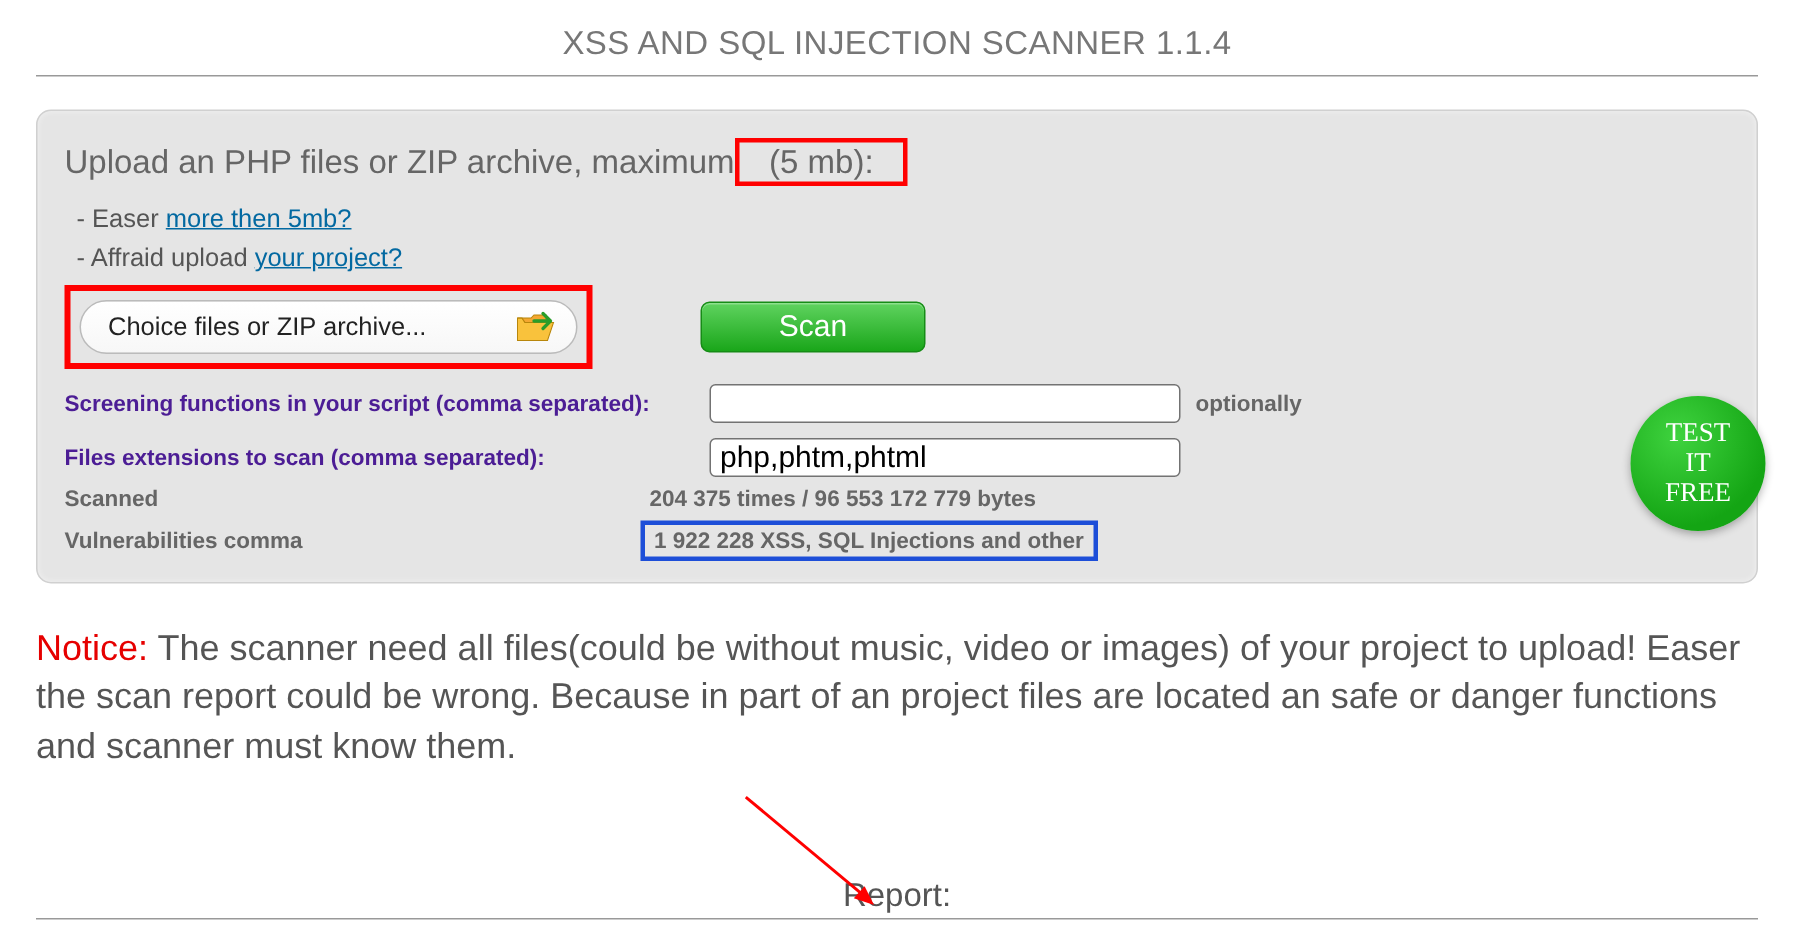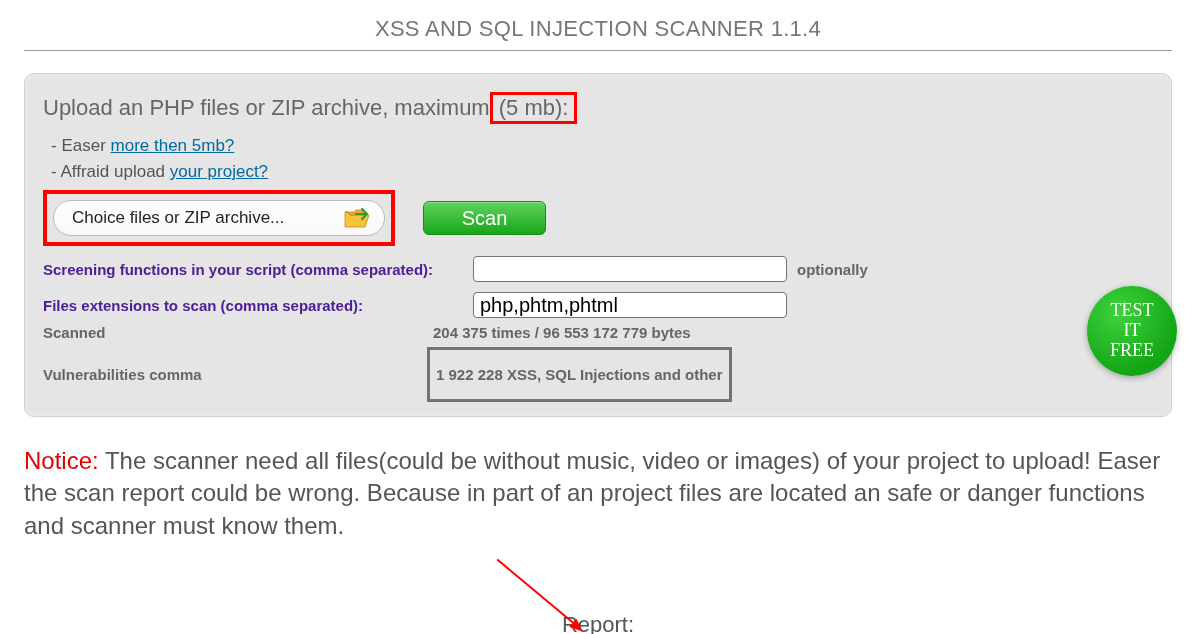--- a/index.html
+++ b/index.html
@@ -48,21 +48,21 @@
     font-size: 17px;
     color: #555;
     margin: 6px 0 4px 8px;
   }
   .subnotes a {
     color: #0369a1;
   }
   .upload-row {
     display: flex;
     align-items: center;
-    gap: 28px;
+    gap: 72px;
     margin-top: 8px;
   }
   .upload-wrap {
     border: 4px solid #ff0000;
     padding: 6px;
     width: 352px;
   }
   .upload-pill {
     background: linear-gradient(#ffffff, #f7f7f7);
     border: 1px solid #bbb;
@@ -75,21 +75,21 @@
     font-size: 17px;
     color: #222;
   }
   .folder-icon {
     width: 26px;
     height: 22px;
     position: relative;
   }
   .folder-icon svg { display: block; }
   .scan-btn {
-    width: 123px;
+    width: 150px;
     height: 34px;
     background: linear-gradient(#5fd35f, #1aa61a);
     border: 1px solid #168c16;
     border-radius: 6px;
     color: #fff;
     font-size: 20px;
     cursor: pointer;
     box-shadow: inset 0 1px 0 rgba(255,255,255,0.3);
   }
   .form-row {
@@ -113,34 +113,34 @@
     display: flex;
     align-items: center;
     margin-top: 6px;
     font-size: 15px;
     font-weight: bold;
     color: #666;
   }
   .stats-row .lbl { width: 390px; }
   .stats-row .val { }
   .vuln-box {
-    border: 3px solid #737373;
-    padding: 16px 6px;
+    border: 3px solid #1d4ed8;
+    padding: 2px 6px;
     margin-left: -6px;
     display: inline-block;
   }
   .heading-box {
     border: 3px solid #ff0000;
-    padding: 0 6px;
+    padding: 0 20px;
     display: inline-block;
   }
   .badge {
     position: absolute;
     right: -6px;
-    top: 212px;
+    top: 190px;
     width: 90px;
     height: 90px;
     border-radius: 50%;
     background: radial-gradient(circle at 35% 30%, #3fd33f, #14a514 70%);
     color: #fff;
     font-family: Georgia, 'Times New Roman', serif;
     font-size: 18px;
     display: flex;
     align-items: center;
     justify-content: center;

